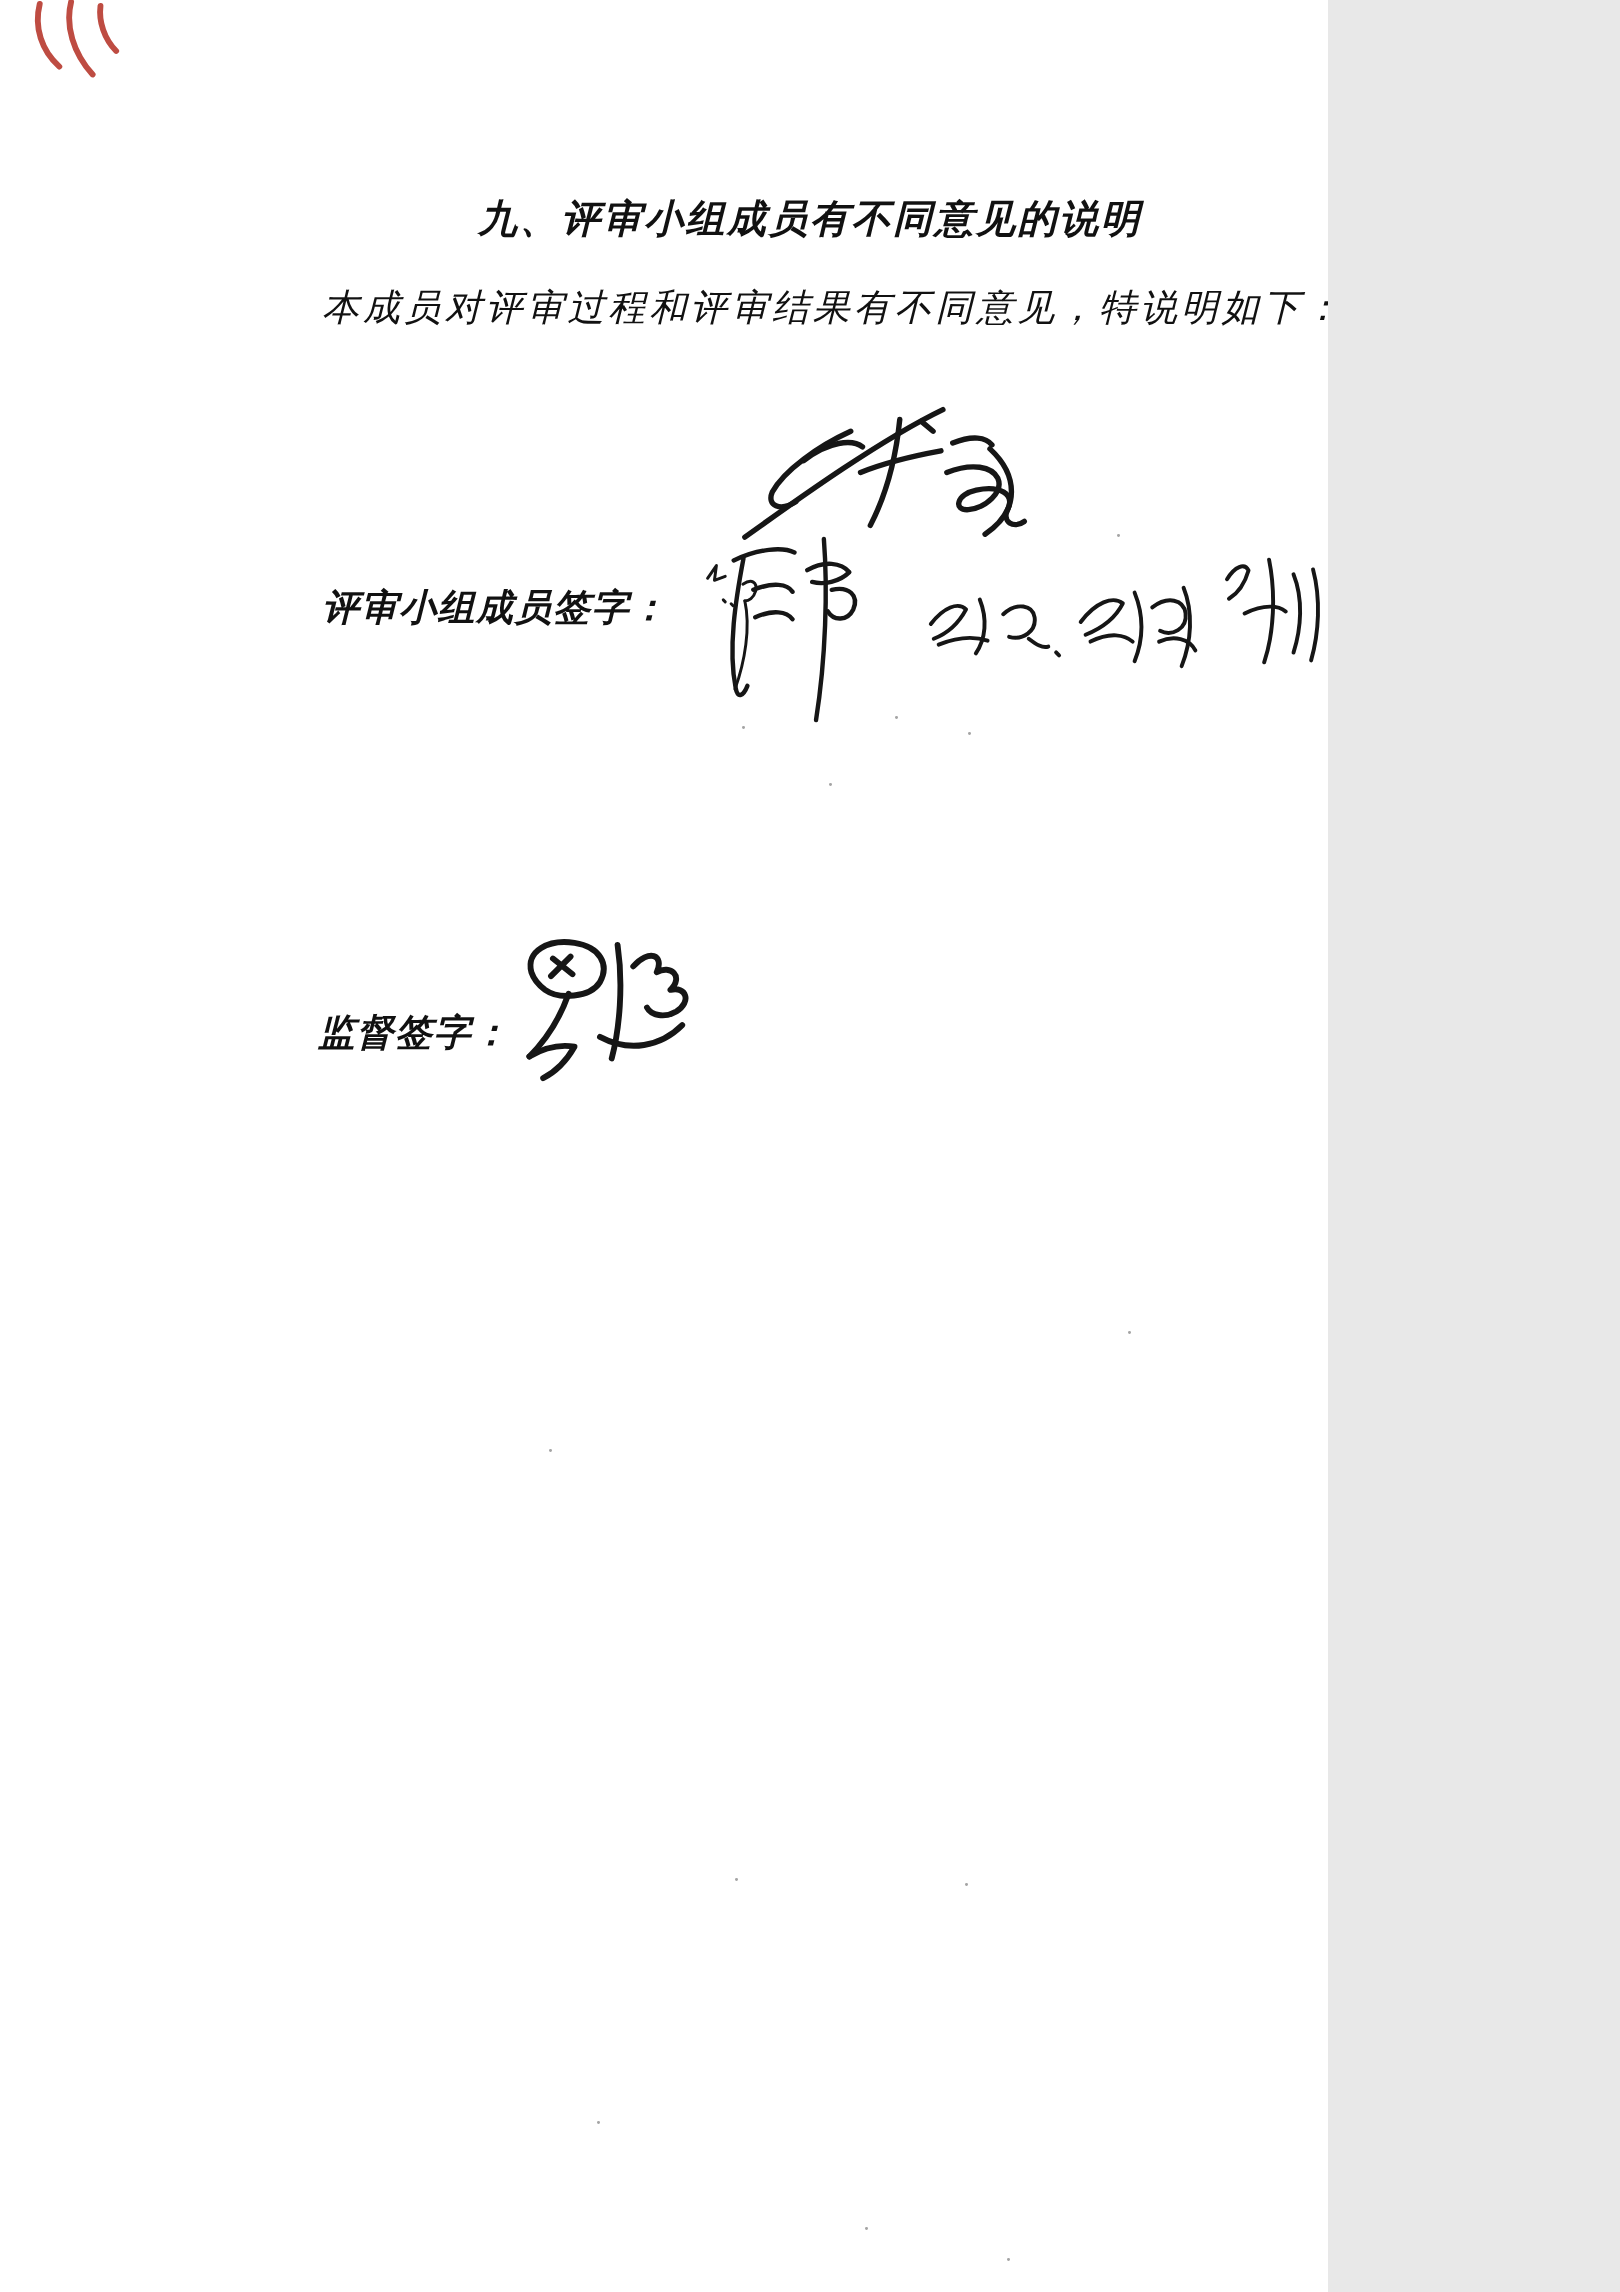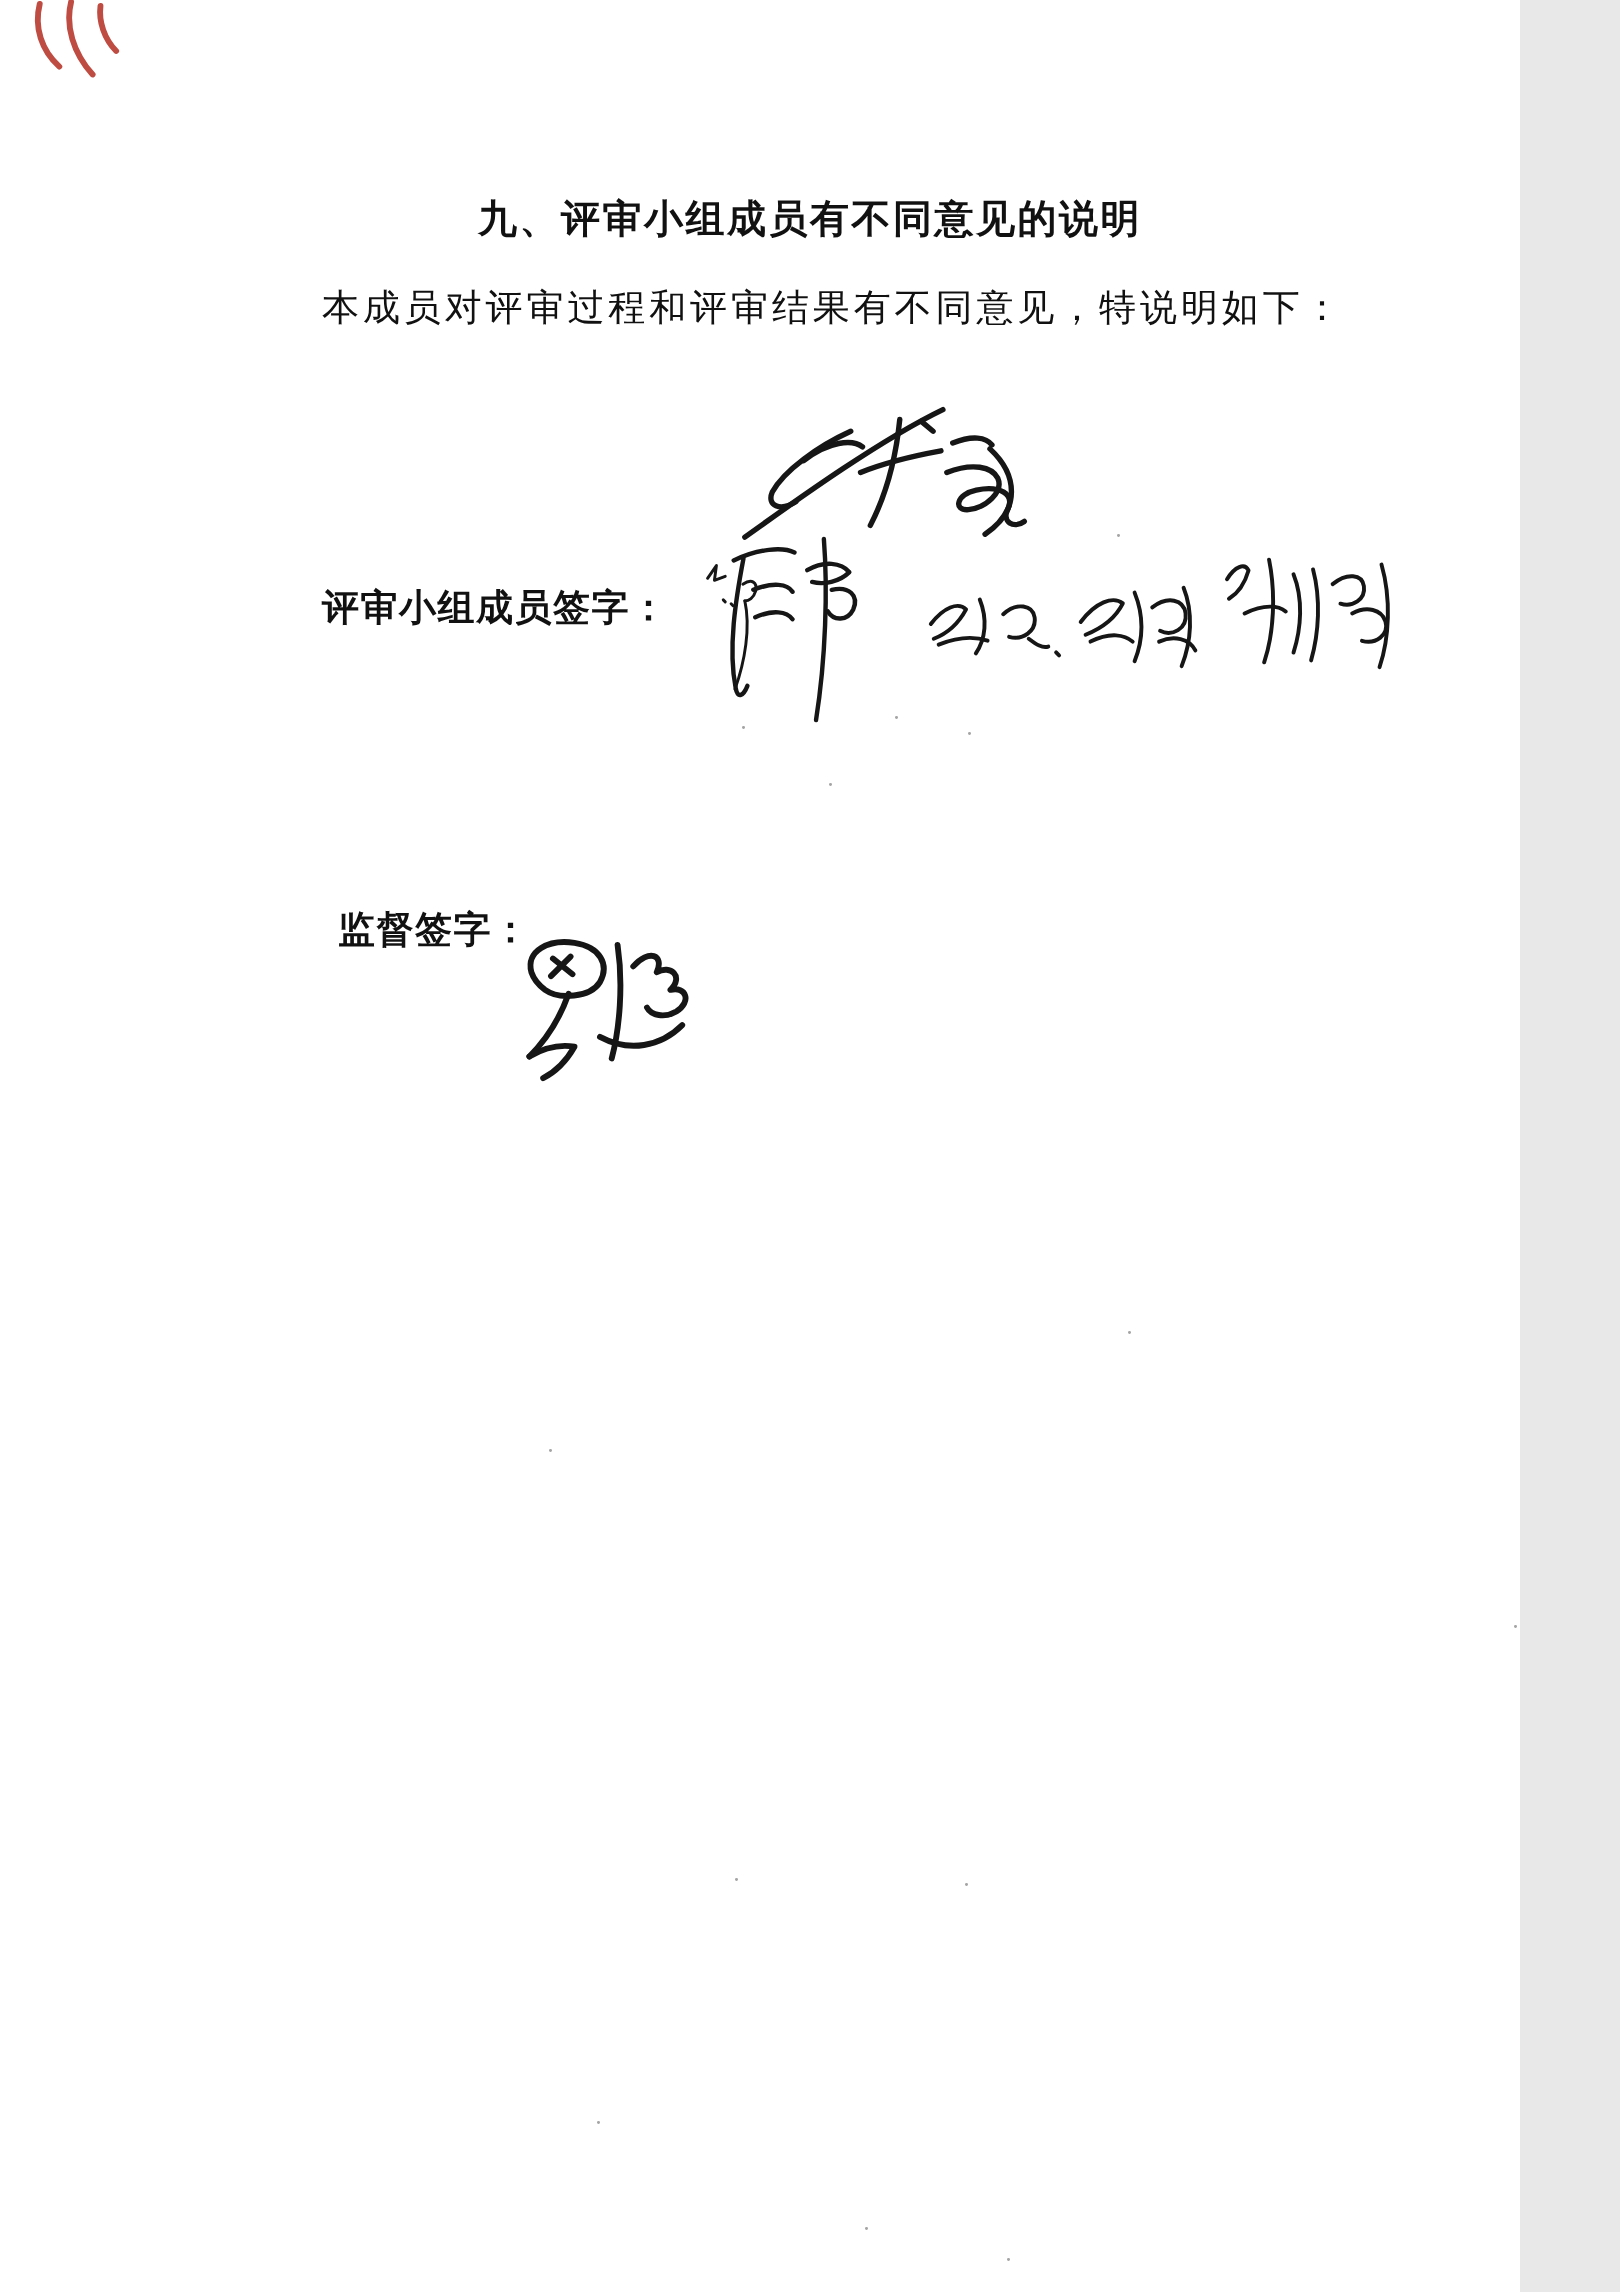--- a/index.html
+++ b/index.html
@@ -1,43 +1,44 @@
 <!DOCTYPE html>
 <html><head>
 <meta charset="utf-8">
 <style>
   html,body{margin:0;padding:0;background:#e8e8e8;}
   .page{
     position:relative;
-    width:1520px;height:2293px;
+    width:1328px;height:2293px;
     background:#ffffff;
     overflow:hidden;
     font-family:"Liberation Serif","DejaVu Serif",serif;
     color:#111;
+    font-style:italic;
   }
   .doc-title{
     position:absolute;left:0;top:196px;width:1620px;
     text-align:center;
     font-size:39px;font-weight:bold;letter-spacing:2.5px;
     line-height:1.2;
     white-space:nowrap;
   }
   .doc-paragraph{
     position:absolute;left:322px;top:285px;
     font-size:37px;font-weight:normal;letter-spacing:3.9px;
     line-height:1.25;white-space:nowrap;
   }
   .sig-label{
     position:absolute;
     font-size:37px;font-weight:bold;letter-spacing:1.5px;
     line-height:1.2;white-space:nowrap;
   }
   .label-leader{left:322px;top:376px;}
   .label-members{left:322px;top:586px;}
-  .label-supervisor{left:318px;top:908px;margin-left:20px;}
+  .label-supervisor{left:318px;top:1011px;}
   .sig{position:absolute;}
   .sig path{fill:none;stroke:#161616;stroke-linecap:round;stroke-linejoin:round;}
   .red-mark{position:absolute;left:25.5px;top:0px;}
   .edge-mark{position:absolute;width:2px;background:#2a2a2a;}
   .speck{position:absolute;width:2.9px;height:2.9px;background:#5a5a5a;border-radius:50%;opacity:.55;}
 </style>
 </head>
 <body>
 
 <div class="page">

